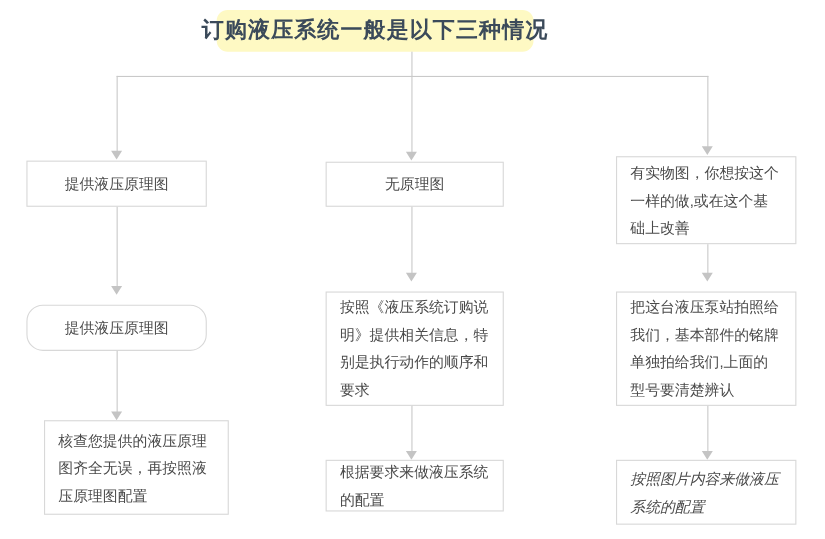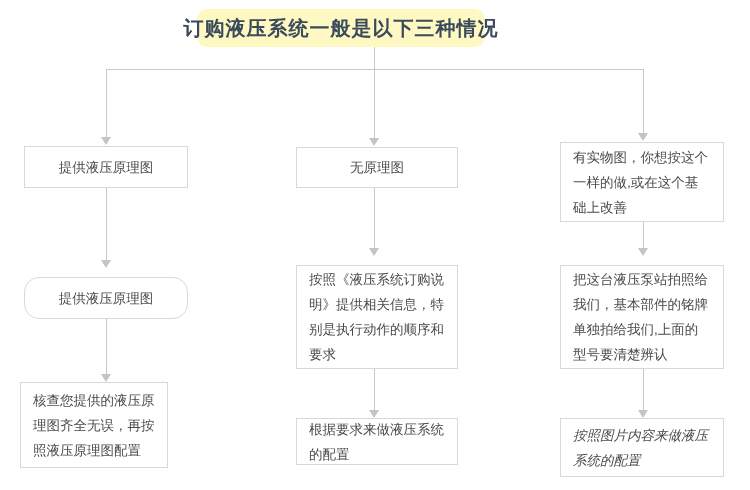--- a/index.html
+++ b/index.html
@@ -79,21 +79,21 @@
   .node.center .node-text {
     text-align: center;
   }
   .node.left .node-text {
     text-align: left;
   }
 
   
   #node-c1-head  { left: 24px;  top: 146px; width: 164px; height: 42px; }
   #node-c1-mid   { left: 24px;  top: 277px; width: 164px; height: 42px; border-radius: 15px; }
-  #node-c1-tail  { left: 20px;  top: 382px; width: 148px; height: 86px; }
+  #node-c1-tail  { left: 40px;  top: 382px; width: 168px; height: 86px; }
 
   
   #node-c2-head  { left: 296px; top: 147px; width: 162px; height: 41px; }
   #node-c2-mid   { left: 296px; top: 265px; width: 162px; height: 104px; align-items: center; }
   #node-c2-tail  { left: 296px; top: 418px; width: 162px; height: 47px; }
 
   
   #node-c3-head  { left: 560px; top: 142px; width: 164px; height: 80px; }
   #node-c3-mid   { left: 560px; top: 265px; width: 164px; height: 104px; }
   #node-c3-tail  { left: 560px; top: 418px; width: 164px; height: 59px; font-style: italic; }

